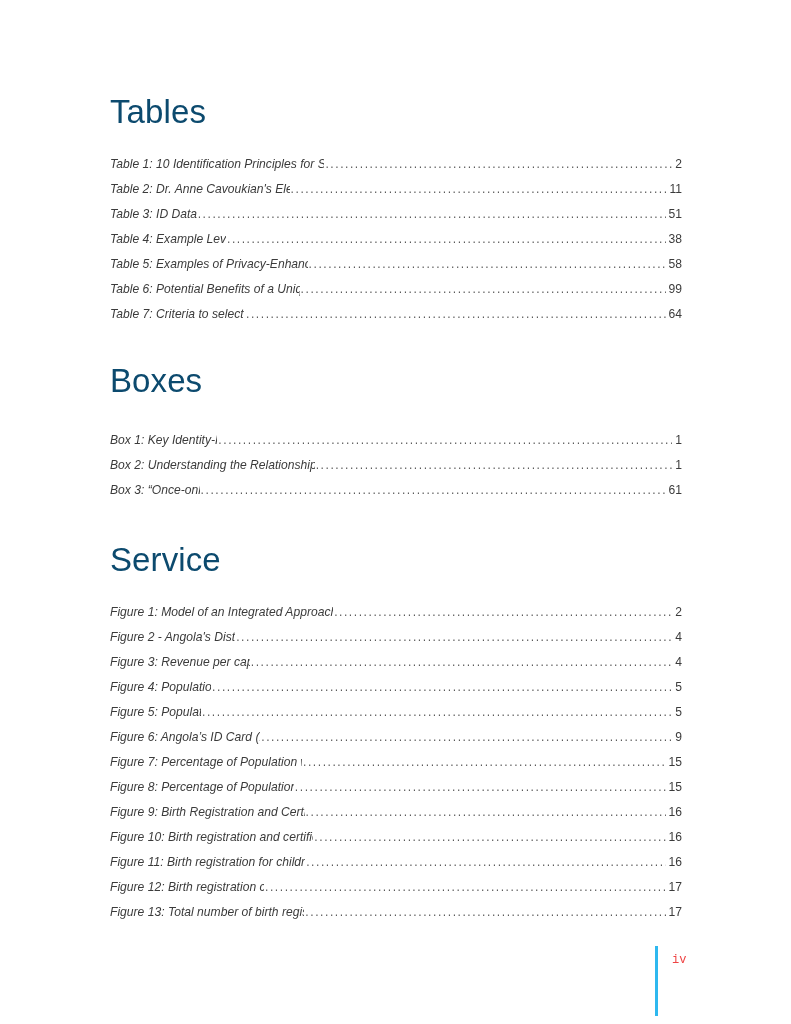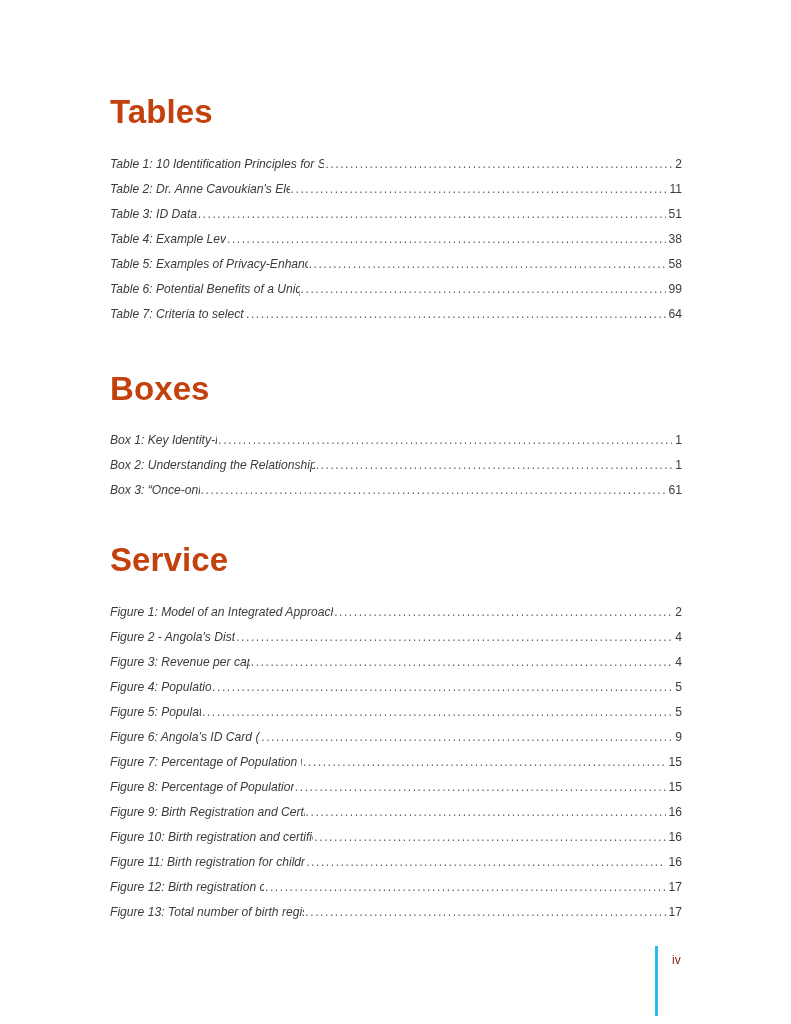--- a/index.html
+++ b/index.html
@@ -20,24 +20,24 @@
     position: absolute;
     left: 0;
     top: 0;
     width: 791px;
     height: 1024px;
     background: #ffffff;
   }
 
   
   .section-heading {
-    color: #c2410c;
+    color: #0c4a6e;
     font-family: "Liberation Sans", sans-serif;
     font-size: 33px;
-    font-weight: 700;
+    font-weight: 400;
     letter-spacing: 0.1px;
     line-height: 1.0;
     margin: 0;
     padding: 0;
     white-space: nowrap;
   }
 
   
   .toc-list {
     margin: 0;
@@ -85,21 +85,21 @@
     font-size: 12.1px;
     color: #3b3b3b;
     text-align: right;
     padding-left: 2px;
   }
 
   
   #tables-heading   { position: absolute; left: 110px; top: 95px; }
   #tables-list      { position: absolute; left: 110px; top: 152px; width: 572px; }
 
-  #boxes-heading    { position: absolute; left: 110px; top: 372px; }
+  #boxes-heading    { position: absolute; left: 110px; top: 364px; }
   #boxes-list       { position: absolute; left: 110px; top: 428px; width: 572px; }
 
   #figures-heading  { position: absolute; left: 110px; top: 543px; }
   #figures-list     { position: absolute; left: 110px; top: 600px; width: 572px; }
 
   
   .footer {
     position: absolute;
     left: 655px;
     top: 946px;
@@ -107,23 +107,23 @@
     display: flex;
     align-items: flex-start;
   }
   .footer-rule {
     width: 3px;
     height: 70px;
     background: #2eb8ef;
     flex: 0 0 auto;
   }
   .footer-page-number {
-    font-family: Liberation Sans, sans-serif;
+    font-family: Liberation Mono, monospace;
     font-size: 12px;
-    color: #7f1d1d;
+    color: #ef4444;
     padding-left: 14px;
     padding-top: 8px;
     line-height: 1;
   }
 </style>
 </head>
 <body>
 
 <div class="page">
 

